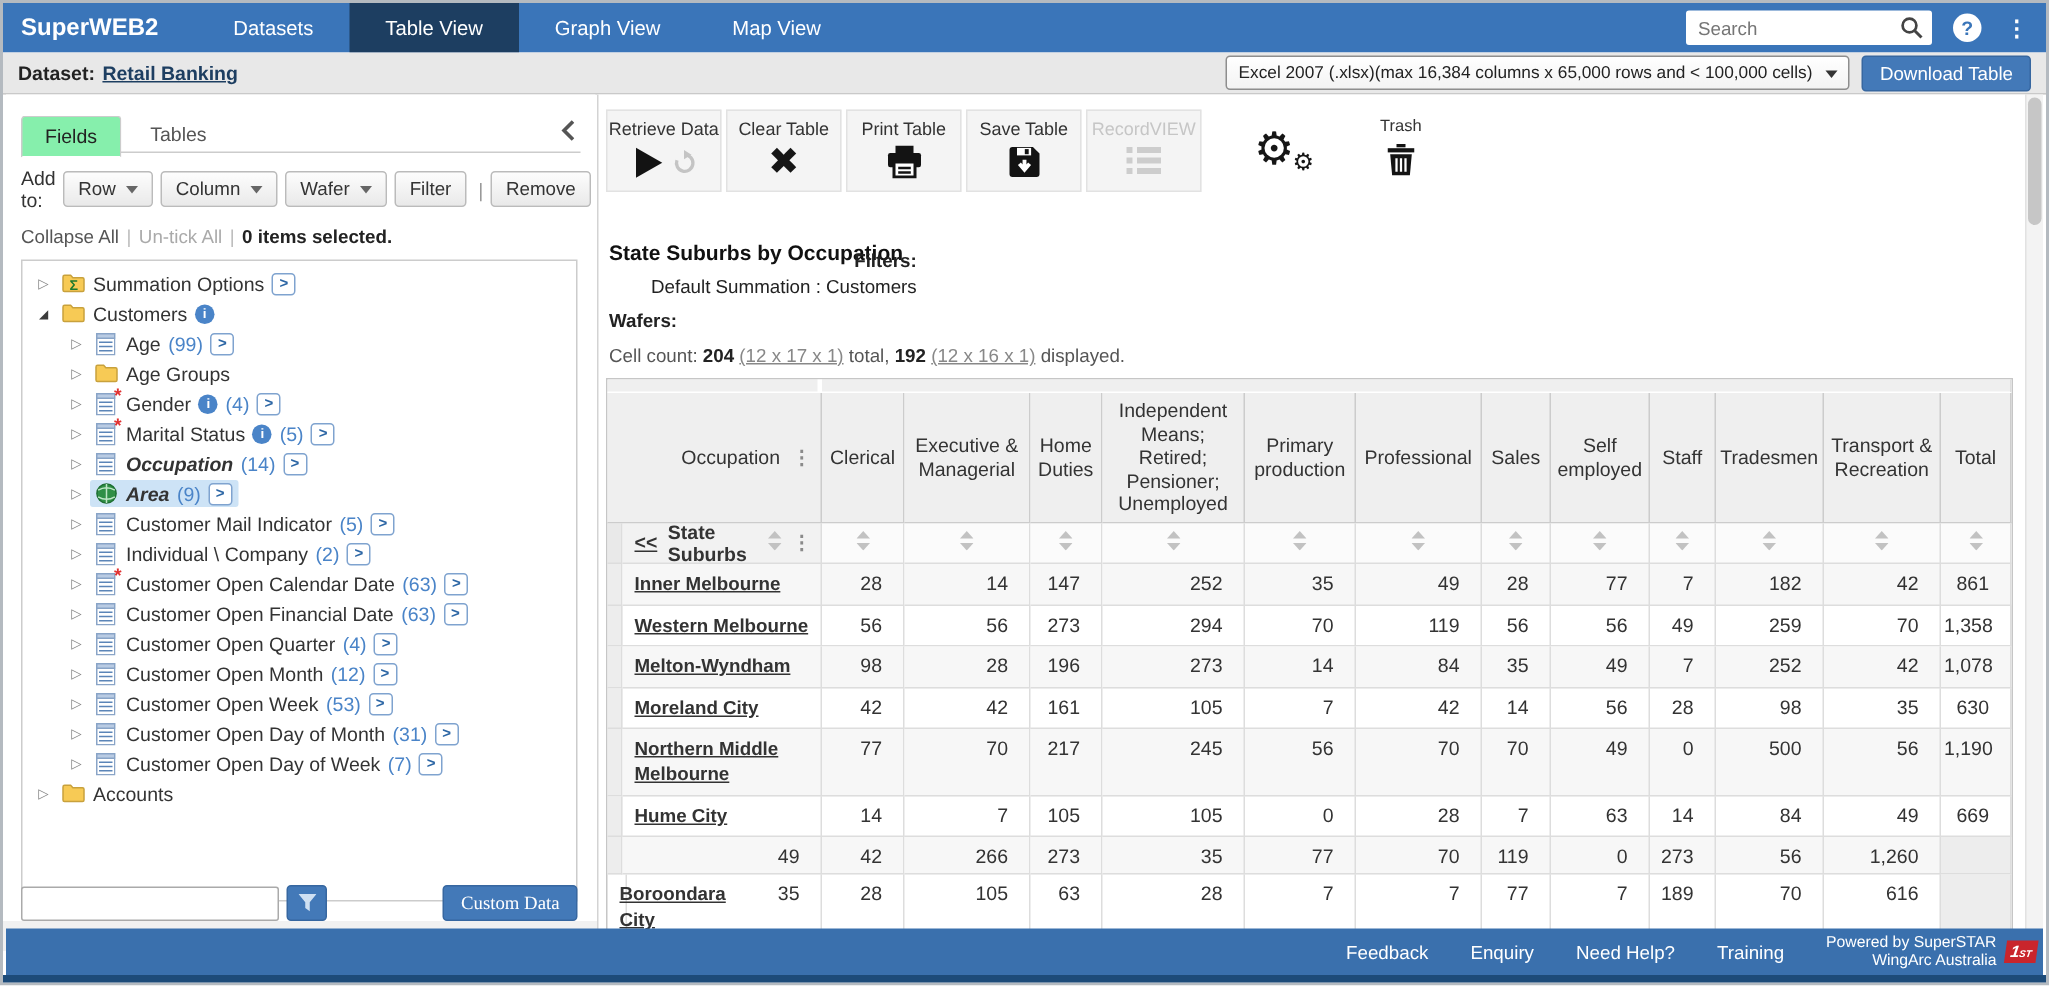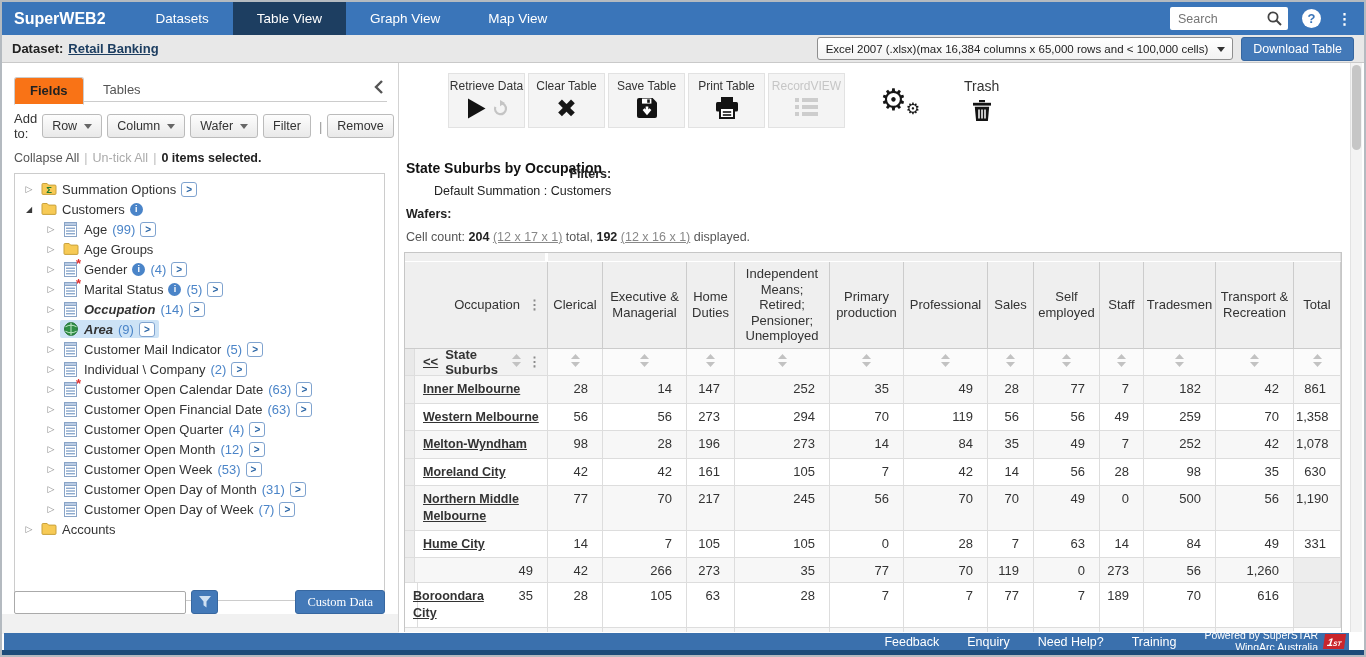--- a/index.html
+++ b/index.html
@@ -7,21 +7,21 @@
   body { font-family: "Liberation Sans", sans-serif; background:#fff; position:relative; overflow:hidden; }
   .window { position:absolute; inset:0; border:2px solid #b4bac0; background:#fff; }
 
   
   .navbar { position:absolute; left:0; right:0; top:0; height:33px; background:#3a75b9; display:flex; align-items:stretch; }
   .brand { color:#fff; font-weight:bold; font-size:16px; display:flex; align-items:center; padding:0 26px 0 12px; }
   .nav-item { color:#fff; font-size:13.5px; display:flex; align-items:center; padding:0 24px; cursor:pointer; }
   .nav-item.active { background:#1d3e61; }
   .nav-right { margin-left:auto; display:flex; align-items:center; }
   .searchwrap { position:relative; margin-right:14px; }
-  .searchwrap input { width:118px; height:23px; border:none; border-radius:2px; font-size:12.5px; padding:0 26px 0 8px; font-family:"Liberation Sans",sans-serif; color:#333; outline:none; }
+  .searchwrap input { width:164px; height:23px; border:none; border-radius:2px; font-size:12.5px; padding:0 26px 0 8px; font-family:"Liberation Sans",sans-serif; color:#333; outline:none; }
   .searchwrap .mag { position:absolute; right:6px; top:4px; }
   .helpcircle { width:19px; height:19px; border-radius:50%; background:#fff; color:#3a75b9; font-weight:bold; font-size:13px; display:flex; align-items:center; justify-content:center; margin-right:16px; }
   .kebab-top { color:#fff; font-size:15px; font-weight:bold; margin-right:12px; }
 
   
   .dsbar { position:absolute; left:0; right:0; top:33px; height:28px; background:#e8e8e8; border-bottom:1px solid #c9c9c9; display:flex; align-items:center; font-size:13px; }
   .dsbar .dslabel { font-weight:bold; color:#222; margin:0 5px 0 10px; }
   .dsbar .dslink { color:#1d3e61; text-decoration:underline; font-weight:bold; }
   .dsbar .right { margin-left:auto; display:flex; align-items:center; margin-right:10px; }
   .select { position:relative; background:linear-gradient(#fff,#f3f3f3); border:1px solid #8e8e8e; border-radius:3px; height:23px; display:flex; align-items:center; font-size:11.5px; color:#222; padding:0 24px 0 8px; margin-right:8px; }
@@ -30,21 +30,21 @@
 
   
   .sidebar { position:absolute; left:2px; top:61px; width:393px; bottom:22px; background:#fff; }
   .main { position:absolute; left:396px; right:14px; top:61px; bottom:23px; overflow:hidden; border-left:1px solid #d3d3d3; background:#fff; }
   .vscroll { position:absolute; right:2px; top:61px; width:12px; bottom:23px; background:#f3f3f3; border-left:1px solid #e2e2e2; }
   .vthumb { position:absolute; left:1px; top:2px; width:9px; height:85px; background:#c6c6c6; border-radius:5px; }
 
   
   .tabsrow { position:relative; margin:13px 10px 0 10px; border-bottom:1px solid #ccc; height:26px; }
   .tab { display:inline-block; font-size:13px; padding:5px 15px 6px 15px; color:#555; cursor:pointer; }
-  .tab.active { background:#f97316; border:1px solid #ccc; border-bottom:1px solid #fff; border-radius:3px 3px 0 0; color:#222; font-weight:bold; position:relative; top:1px; }
+  .tab.active { background:#86efac; border:1px solid #ccc; border-bottom:1px solid #fff; border-radius:3px 3px 0 0; color:#222; font-weight:normal; position:relative; top:1px; }
   .collapse-ch { position:absolute; right:4px; top:4px; cursor:pointer; }
   .addto { padding:9px 10px 6px 10px; display:flex; align-items:center; font-size:13px; color:#333; }
   .gbtn { background:linear-gradient(#fdfdfd,#e9e9e9); border:1px solid #bbb; border-radius:3px; color:#333; font-size:12.5px; height:24px; display:inline-flex; align-items:center; padding:0 9px; margin-left:5px; }
   .gbtn .dd { margin-left:7px; width:0; height:0; border-left:4px solid transparent; border-right:4px solid transparent; border-top:5px solid #666; }
   .pipe { color:#999; margin-left:8px; }
   .treelinks { font-size:12.5px; padding:4px 10px 6px 10px; color:#555; }
   .treelinks .lnk { color:#555; cursor:pointer; }
   .treelinks .lnk.dis { color:#aaa; }
   .treelinks .sep { color:#bbb; margin:0 5px; }
   .treelinks b { color:#222; }
@@ -61,31 +61,31 @@
   .tcount { color:#4a84c8; white-space:nowrap; }
   .info-i { display:inline-flex; width:13px; height:13px; border-radius:50%; background:#4a84c8; color:#fff; font-size:9px; font-weight:bold; align-items:center; justify-content:center; flex:none; }
   .arrow-btn { width:16px; height:15px; border:1px solid #7fa3cf; border-radius:3px; color:#2c66a5; font-weight:bold; font-size:10px; display:inline-flex; align-items:center; justify-content:center; background:#fff; flex:none; }
   .sb-bottom { position:absolute; left:10px; right:12px; top:527px; display:flex; align-items:center; }
   .sb-bottom input { width:172px; height:23px; border:1px solid #aaa; border-radius:2px; font-family:"Liberation Sans",sans-serif; font-size:12px; padding:0 6px; }
   .funnelbtn { width:27px; height:24px; background:#4379b8; border:1px solid #3767a0; border-radius:3px; margin-left:5px; display:flex; align-items:center; justify-content:center; }
   .customdata { margin-left:auto;font-family:Liberation Serif, serif; }
   .sb-fill { position:absolute; left:-2px; right:-2px; top:551px; bottom:-1px; background:#f1f1f1; }
 
   
-  .toolbar { position:absolute; left:5px; top:10px; display:flex; align-items:flex-start;margin-left:44px; }
+  .toolbar { position:absolute; left:5px; top:10px; display:flex; align-items:flex-start; }
   .tbtn { width:77px; height:55px; background:#f4f4f4; border:1px solid #e2e2e2; margin-right:3px; display:flex; flex-direction:column; align-items:center; cursor:pointer; }
   .tbtn .lbl { font-size:12px; color:#333; margin-top:5px; }
   .tbtn .ico { margin-top:4px; display:flex; align-items:center; }
   .tbtn.disabled .lbl { color:#c6c6c6; }
   .xchar { font-size:25px; color:#161616; line-height:22px; }
   .gears { position:relative; margin:12px 0 0 32px; width:44px; }
   .gearbig { font-size:30px; color:#161616; line-height:30px; }
   .gearsmall { position:absolute; right:4px; bottom:-3px; font-size:16px; color:#161616; }
   .trashblk { margin-left:40px; display:flex; flex-direction:column; align-items:center; }
-  .trashblk .lbl { font-size:14px; color:#333; margin-top:5px; }
+  .trashblk .lbl { font-size:11px; color:#333; margin-top:5px; }
   .trashblk svg { margin-top:6px; }
 
   
   .ttitle { position:absolute; left:7px; top:97px; font-size:14px; font-weight:bold; color:#111; }
   .filters { position:absolute; left:7px; top:104px; font-size:12.5px; color:#222; }
   .filters .b { font-weight:bold;text-align:right; }
   .filters .val { margin:3px 0 0 28px; }
   .wafers { position:absolute; left:7px; top:144px; font-size:12.5px; font-weight:bold; color:#222; }
   .cellcount { position:absolute; left:7px; top:167px; font-size:12.5px; color:#555; }
   .cellcount b { color:#222; }
@@ -104,21 +104,21 @@
   .slabel { background:#f2f2f2; display:flex; align-items:center; gap:7px; padding:0 6px 0 8px; height:27px; font-weight:bold; }
   .slabel .ll { text-decoration:underline; }
   .scell { background:#fbfbfb; display:flex; align-items:center; justify-content:center; height:27px; }
   .gut { background:#ededed; }
   .rl { padding:5px 4px 5px 8px; font-weight:bold; line-height:1.25; }
   .rl a { color:#333; text-decoration:underline; font-size:12.5px; }
   .v { text-align:right; padding:5px 14px 4px 2px; }
   .odd { background:#f7f7f7; }
 
   
-  .footer { position:absolute; left:2px; right:15px; bottom:5px; height:17px; background:#3a70ad; display:flex; align-items:center; justify-content:flex-end; }
+  .footer { position:absolute; left:2px; right:2px; bottom:5px; height:31px; background:#3a70ad; display:flex; align-items:center; justify-content:flex-end; }
   .flink { color:#fff; font-size:12.5px; margin-right:28px; cursor:pointer; }
   .powered { color:#fff; font-size:10.5px; line-height:1.05; text-align:right; margin-right:6px; }
   .logo1st { width:21px; height:15px; background:#c9252c; transform:skewX(-8deg); color:#fff; display:flex; align-items:center; justify-content:center; font-style:italic; font-weight:bold; font-size:11px; margin-right:4px; }
   .logo1st span { font-size:6.5px; margin-top:3px; }
   .frame-bottom { position:absolute; left:0; right:0; bottom:0; height:5px; background:#1d4b79; }
 </style>
 </head>
 <body>
 
 <div class="window">
@@ -512,39 +512,39 @@
             </span>
           </div>
         </div>
         <div class="tbtn">
           <div class="lbl">Clear Table</div>
           <div class="ico">
             <span class="xchar">✖</span>
           </div>
         </div>
         <div class="tbtn">
-          <div class="lbl">Save Table</div>
-          <div class="ico">
-            <svg width="22" height="22" viewBox="0 0 22 22">
-              <path d="M1 3 q0-2 2-2 h13.6 L21 5.4 V19 q0 2-2 2 H3 q-2 0-2-2 z" fill="#131313"></path>
-              <rect x="6" y="1.6" width="9.4" height="5" fill="#fff"></rect>
-              <rect x="11.2" y="2.4" width="2.6" height="3.4" fill="#131313"></rect>
-              <path d="M11 9.5 v5 M7.6 12.2 l3.4 4 3.4-4" stroke="#fff" stroke-width="2.6" fill="none"></path>
-            </svg>
-          </div>
-        </div>
-        <div class="tbtn">
           <div class="lbl">Print Table</div>
           <div class="ico">
             <svg width="24" height="22" viewBox="0 0 24 22">
               <rect x="6" y="0" width="12" height="5" fill="#131313"></rect>
               <rect x="1" y="5" width="22" height="9.5" rx="1.5" fill="#131313"></rect>
               <rect x="5" y="11" width="14" height="10" fill="#fff" stroke="#131313" stroke-width="2"></rect>
               <line x1="7.8" y1="15" x2="16.2" y2="15" stroke="#131313" stroke-width="1.6"></line>
               <line x1="7.8" y1="18" x2="16.2" y2="18" stroke="#131313" stroke-width="1.6"></line>
+            </svg>
+          </div>
+        </div>
+        <div class="tbtn">
+          <div class="lbl">Save Table</div>
+          <div class="ico">
+            <svg width="22" height="22" viewBox="0 0 22 22">
+              <path d="M1 3 q0-2 2-2 h13.6 L21 5.4 V19 q0 2-2 2 H3 q-2 0-2-2 z" fill="#131313"></path>
+              <rect x="6" y="1.6" width="9.4" height="5" fill="#fff"></rect>
+              <rect x="11.2" y="2.4" width="2.6" height="3.4" fill="#131313"></rect>
+              <path d="M11 9.5 v5 M7.6 12.2 l3.4 4 3.4-4" stroke="#fff" stroke-width="2.6" fill="none"></path>
             </svg>
           </div>
         </div>
         <div class="tbtn disabled">
           <div class="lbl">RecordVIEW</div>
           <div class="ico">
             <svg width="25" height="20" viewBox="0 0 25 20">
               <g fill="#cdcdcd">
                 <rect x="1" y="1" width="4" height="4"></rect>
                 <rect x="8" y="1" width="16" height="4"></rect>
@@ -790,21 +790,21 @@
           <div class="cell v">7</div>
           <div class="cell v">105</div>
           <div class="cell v">105</div>
           <div class="cell v">0</div>
           <div class="cell v">28</div>
           <div class="cell v">7</div>
           <div class="cell v">63</div>
           <div class="cell v">14</div>
           <div class="cell v">84</div>
           <div class="cell v">49</div>
-          <div class="cell v">331</div>
+          <div class="cell v">669</div>
           <div class="cell gut"></div>
           <div class="cell v odd">49</div>
           <div class="cell v odd">42</div>
           <div class="cell v odd">266</div>
           <div class="cell v odd">273</div>
           <div class="cell v odd">35</div>
           <div class="cell v odd">77</div>
           <div class="cell v odd">70</div>
           <div class="cell v odd">119</div>
           <div class="cell v odd">0</div>

